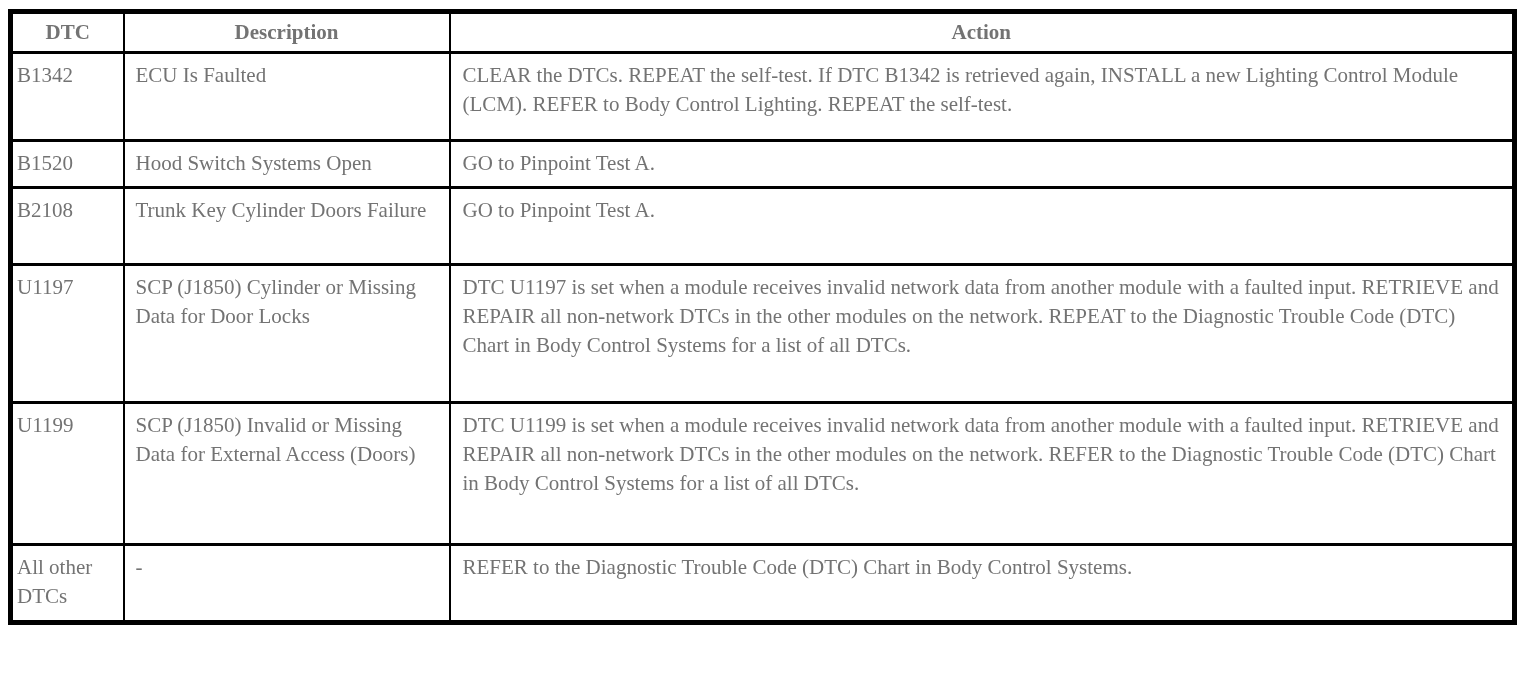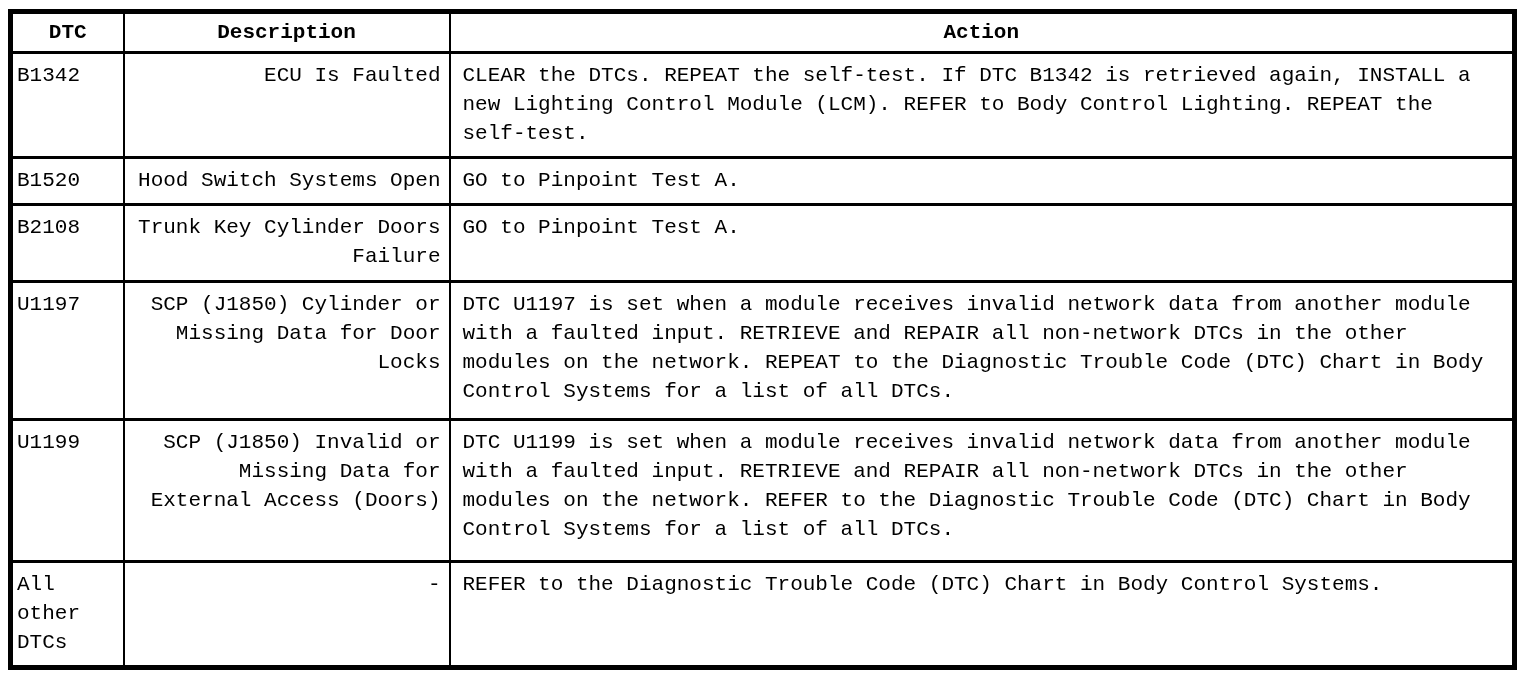--- a/index.html
+++ b/index.html
@@ -5,22 +5,22 @@
   html, body {
     margin: 0;
     padding: 0;
     background: #ffffff;
   }
   .page {
     position: relative;
     width: 1520px;
     height: 696px;
     background: #ffffff;
-    font-family: Liberation Mono, monospace;
-    color: #000000;
+    font-family: Liberation Serif, serif;
+    color: #737373;
     box-sizing: border-box;
   }
   table.dtc-table {
     position: absolute;
     left: 8px;
     top: 9px;
     width: 1504px;
     border-collapse: collapse;
     table-layout: fixed;
     border: 5px solid #000000;
@@ -45,22 +45,22 @@
     font-weight: bold;
     text-align: center;
     vertical-align: middle;
     padding: 4px 6px;
   }
   td.cell-dtc {
     text-align: left;
     padding: 7px 4px 8px 4px;
   }
   td.cell-desc {
-    text-align: right;
-    padding: 7px 8px 8px 11px;
+    text-align: left;
+    padding: 7px 17px 8px 11px;
   }
   td.cell-action {
     text-align: left;
     padding: 7px 12px 8px 12px;
   }
   
   tr.hdr-row { height: 40px;  }
   tr.row-0   { height: 88px;  }
   tr.row-1   { height: 46px;  }
   tr.row-2   { height: 70px;  }

